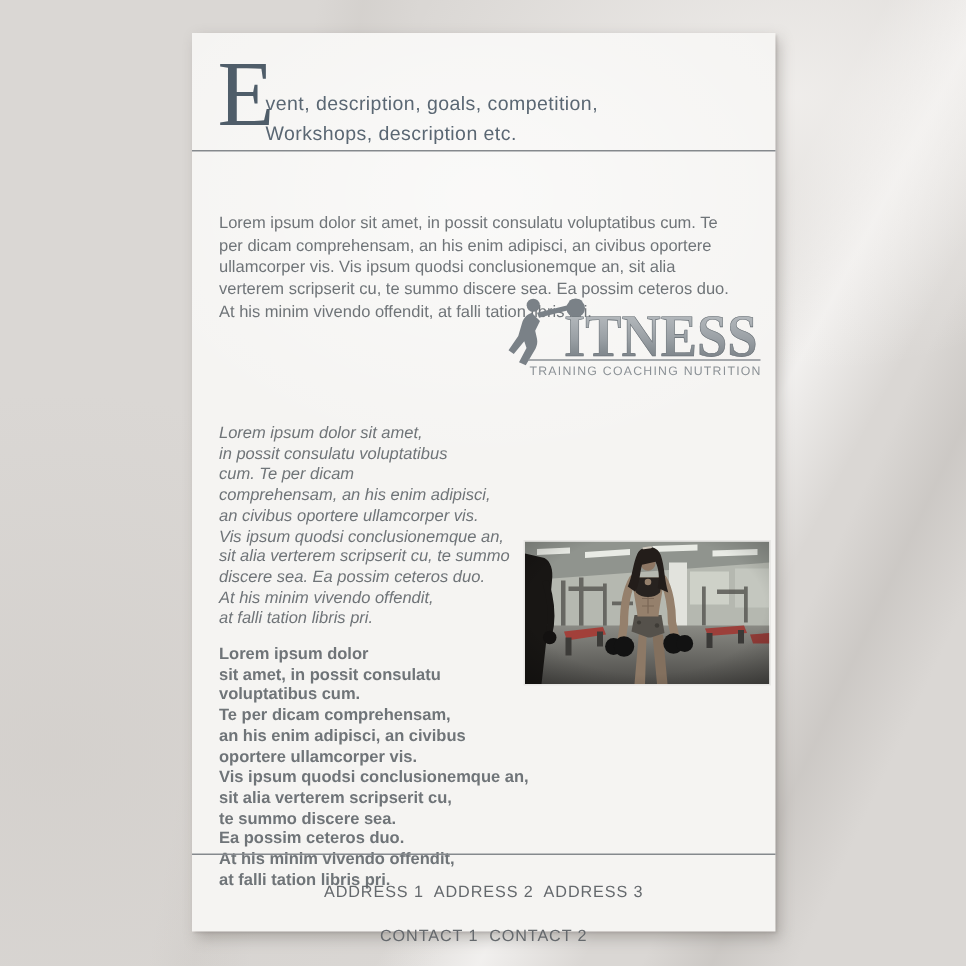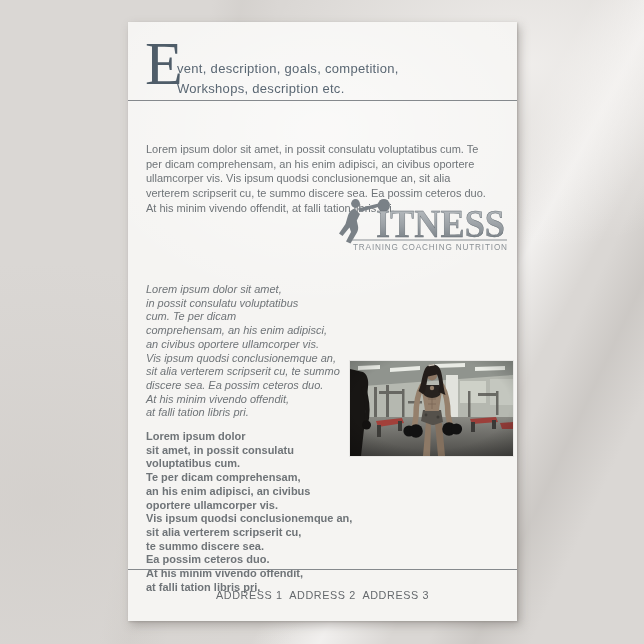--- a/index.html
+++ b/index.html
@@ -200,15 +200,16 @@
 Vis ipsum quodsi conclusionemque an,
 sit alia verterem scripserit cu,
 te summo discere sea.
 Ea possim ceteros duo.
 At his minim vivendo offendit,
 at falli tation libris pri.</div>
 
   <div class="abs rule rule-footer"></div>
   <div class="abs footer">
     <div class="row f-caps">ADDRESS 1  ADDRESS 2  ADDRESS 3</div>
+    <div class="row f-caps">CONTACT 1  CONTACT 2</div>
   </div>
 
 </div>
 
 </body></html>

